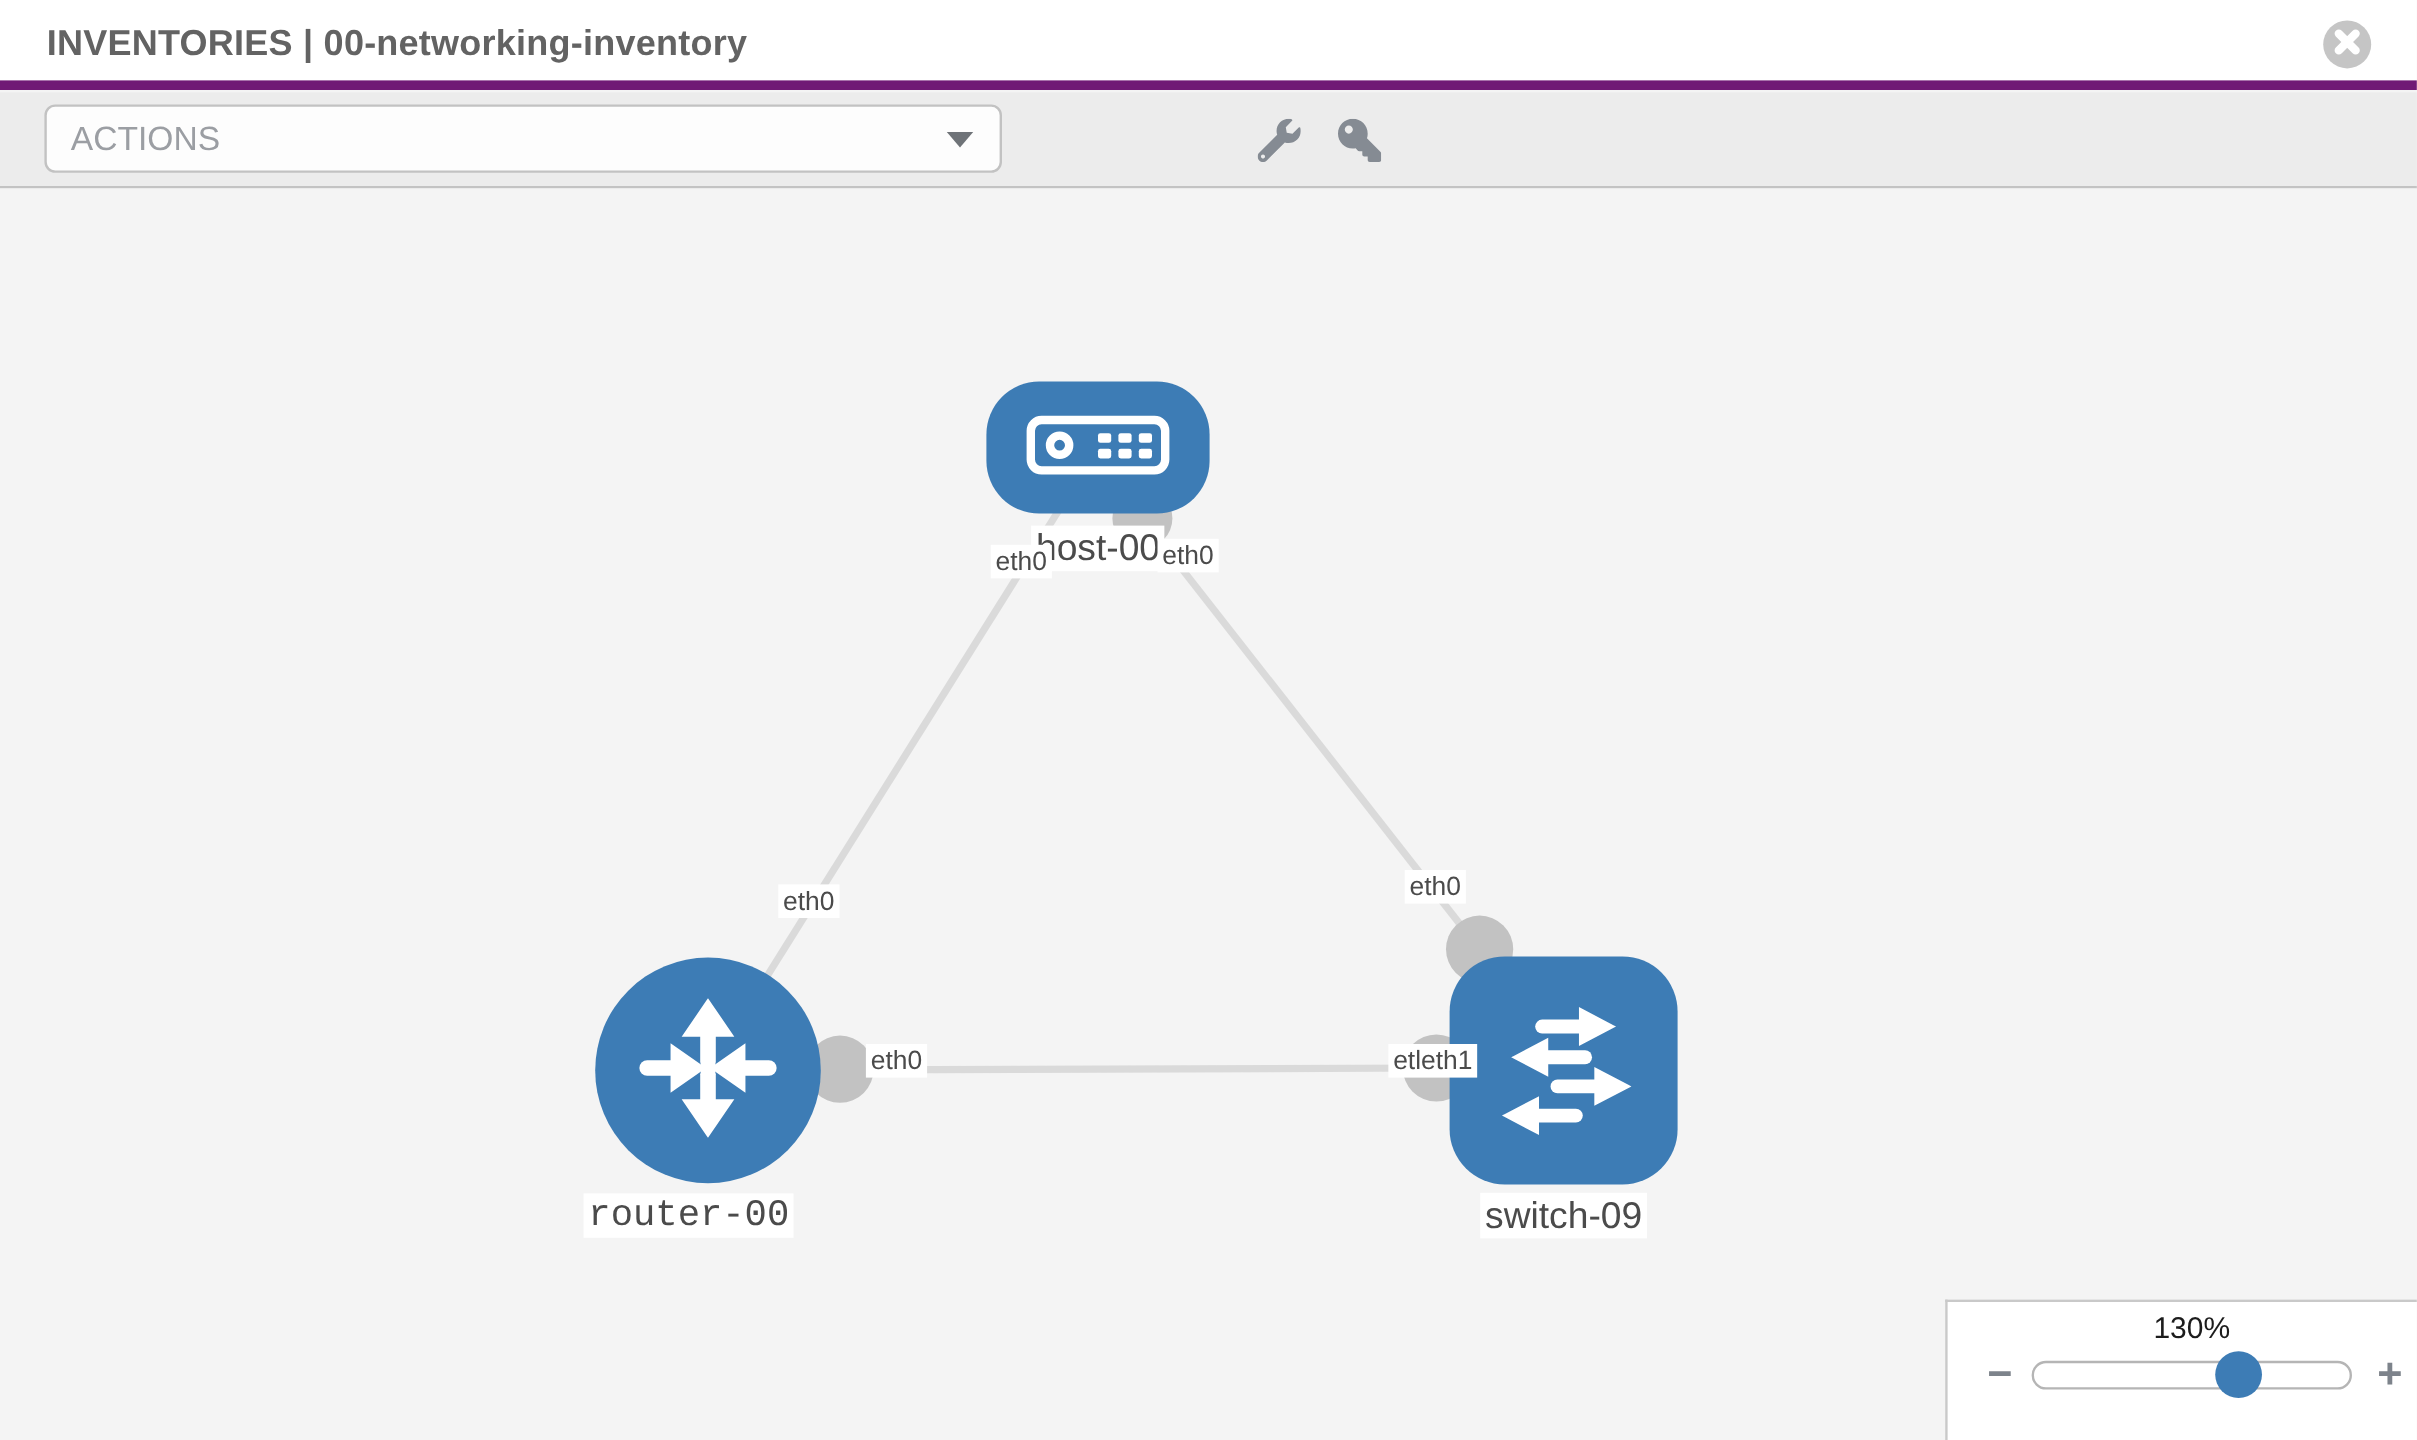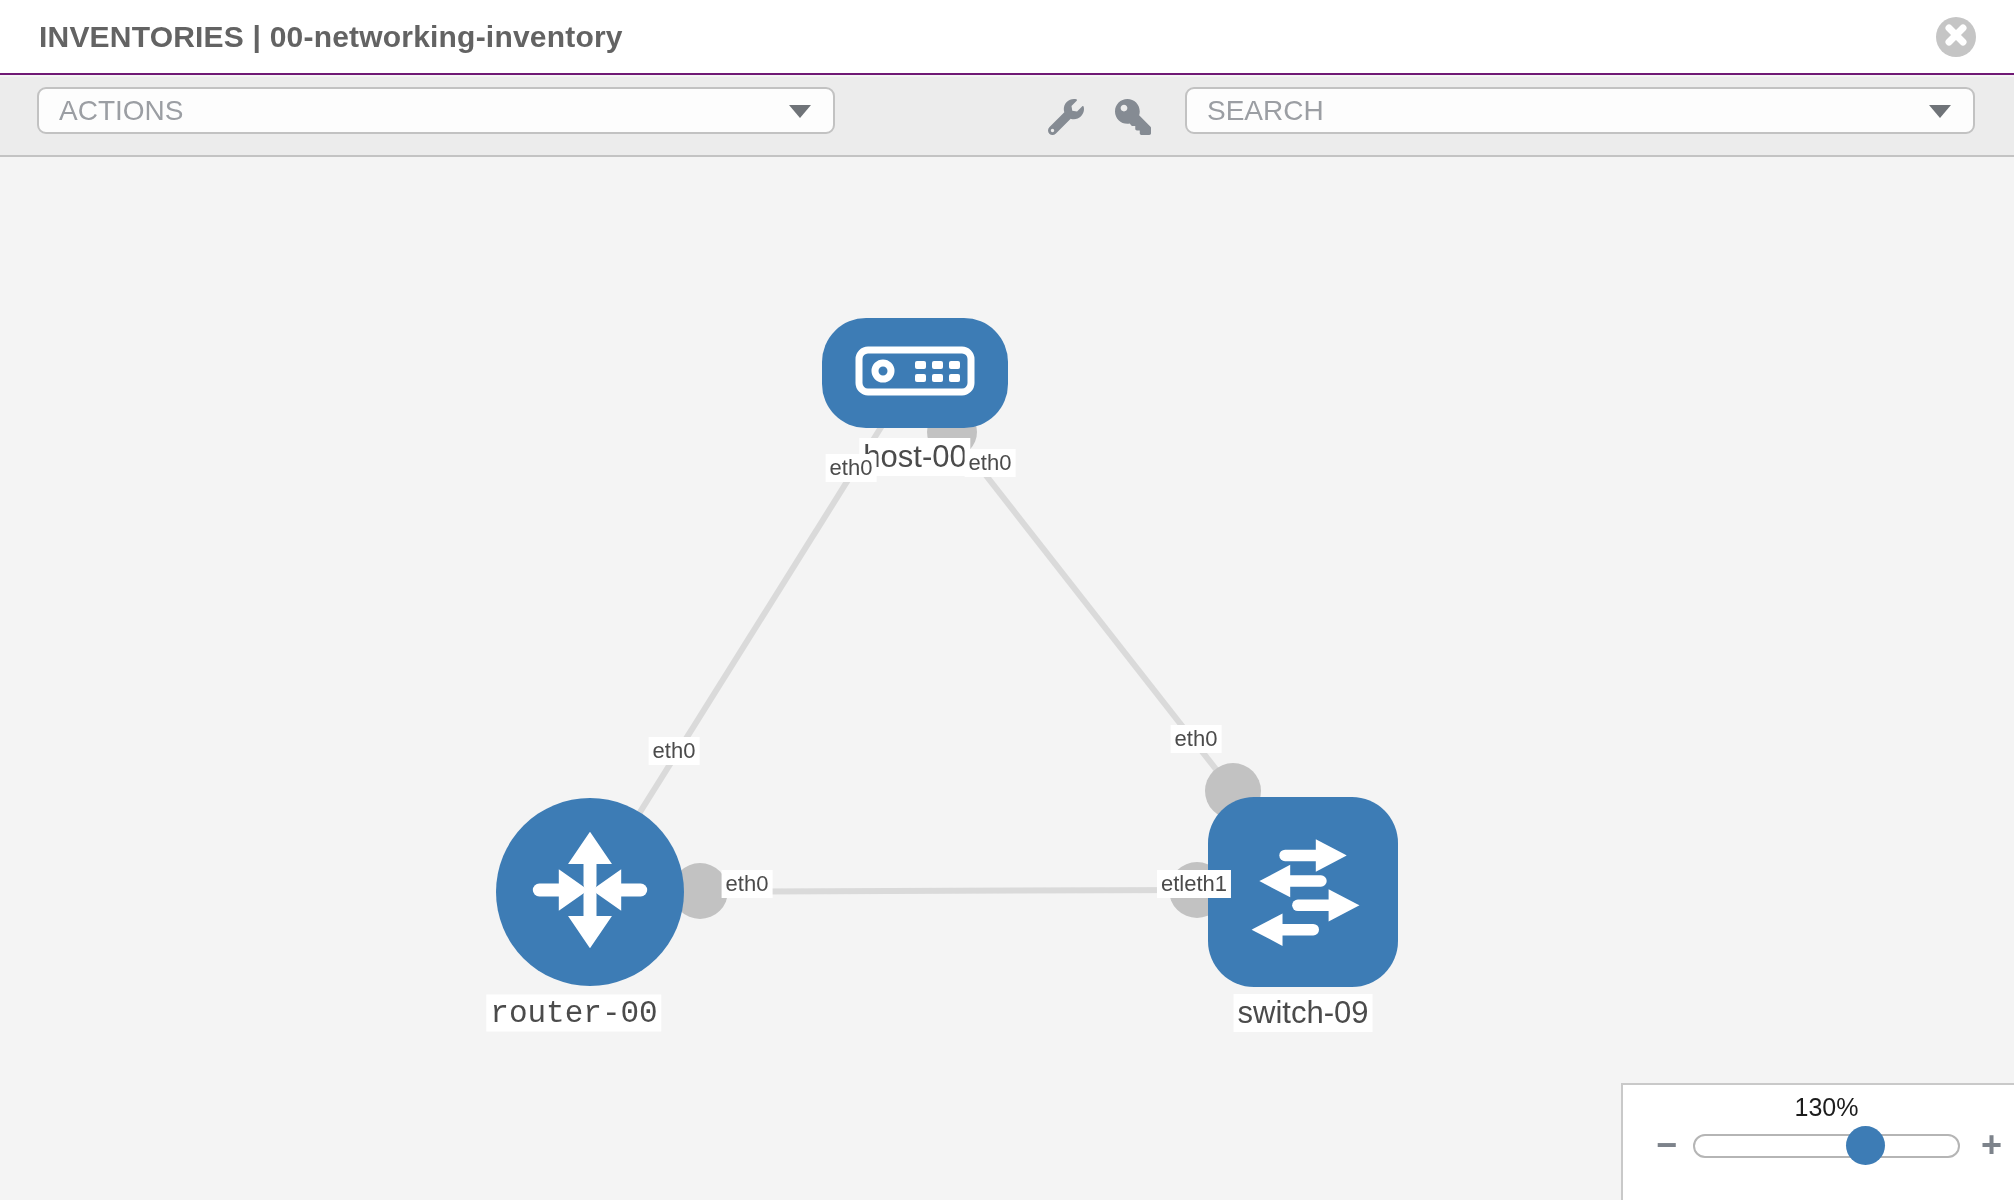--- a/index.html
+++ b/index.html
@@ -1,31 +1,31 @@
 <!DOCTYPE html>
 <html><head>
 <meta charset="utf-8">
 <style>
   * { margin:0; padding:0; box-sizing:border-box; }
   html,body { width:2014px; height:1200px; overflow:hidden;
     font-family:"Liberation Sans", sans-serif; background:#f4f4f4; }
 
   
   .header { position:absolute; left:0; top:0; width:2014px; height:75px;
-    background:#ffffff; border-bottom:2px solid #701a75; }
+    background:#ffffff; border-bottom:8px solid #701a75; }
   .header-title { position:absolute; left:39px; top:20px; font-size:30px;
     font-weight:bold; color:#636363; letter-spacing:0.2px; }
   .close-btn { position:absolute; left:1936px; top:17px; width:40px; height:40px;
     border-radius:50%; background:#c5c5c5; display:flex; align-items:center;
     justify-content:center; cursor:pointer; }
 
   
   .toolbar { position:absolute; left:0; top:77px; width:2014px; height:80px;
     background:#ececec; border-bottom:2px solid #c3c3c3; }
-  .dropdown { position:absolute; top:10px; height:47px; background:#fdfdfd;
+  .dropdown { position:absolute; top:10px; height:57px; background:#fdfdfd;
     border:2px solid #c2c2c2; border-radius:9px; display:flex; align-items:center;
     cursor:pointer; }
   .dropdown-actions { left:37px; width:798px; }
   .dropdown-search { left:1185px; width:790px; }
   .dropdown-label { margin-left:20px; font-size:28px; color:#9b9ea3; }
   .caret { position:absolute; right:22px; top:50%; margin-top:-6px; width:0; height:0;
     border-left:11px solid transparent; border-right:11px solid transparent;
     border-top:13px solid #6f7378; }
   .tool-icon { position:absolute; top:22px; width:36px; height:36px; cursor:pointer; }
   .tool-icon svg { width:100%; height:100%; fill:#858b93; }
@@ -98,24 +98,20 @@
   <div class="tool-icon key-pos">
     <span>
       <svg viewBox="0 0 512 512">
         <g transform="scale(-1,1) translate(-512,0)">
           <path d="M512 176.001C512 273.203 433.202 352 336 352c-11.22 0-22.19-1.062-32.827-3.069l-24.012 27.014A23.999 23.999 0 0 1 261.223 384H224v40c0 13.255-10.745 24-24 24h-40v40c0 13.255-10.745 24-24 24H24c-13.255 0-24-10.745-24-24v-78.059c0-6.365 2.529-12.47 7.029-16.971l161.802-161.802C163.108 213.814 160 195.271 160 176 160 78.798 238.797.001 335.999 0 433.488-.001 512 78.511 512 176.001zM336 128c0 26.51 21.49 48 48 48s48-21.49 48-48-21.49-48-48-48-48 21.49-48 48z"></path>
         </g>
       </svg>
     </span>
   </div>
 
-  <div class="dropdown dropdown-search">
-    <span class="dropdown-label">SEARCH</span>
-    <span class="caret"></span>
-  </div>
 </div>
 
 <div class="canvas">
 
   <svg class="links-svg" viewBox="0 0 2014 1043">
 
     <line x1="915" y1="216" x2="590" y2="735" stroke="#dadada" stroke-width="6"></line>
     <line x1="952" y1="275" x2="1233" y2="634" stroke="#dadada" stroke-width="6"></line>
     <line x1="590" y1="735" x2="1197" y2="733" stroke="#dadada" stroke-width="6"></line>
 

